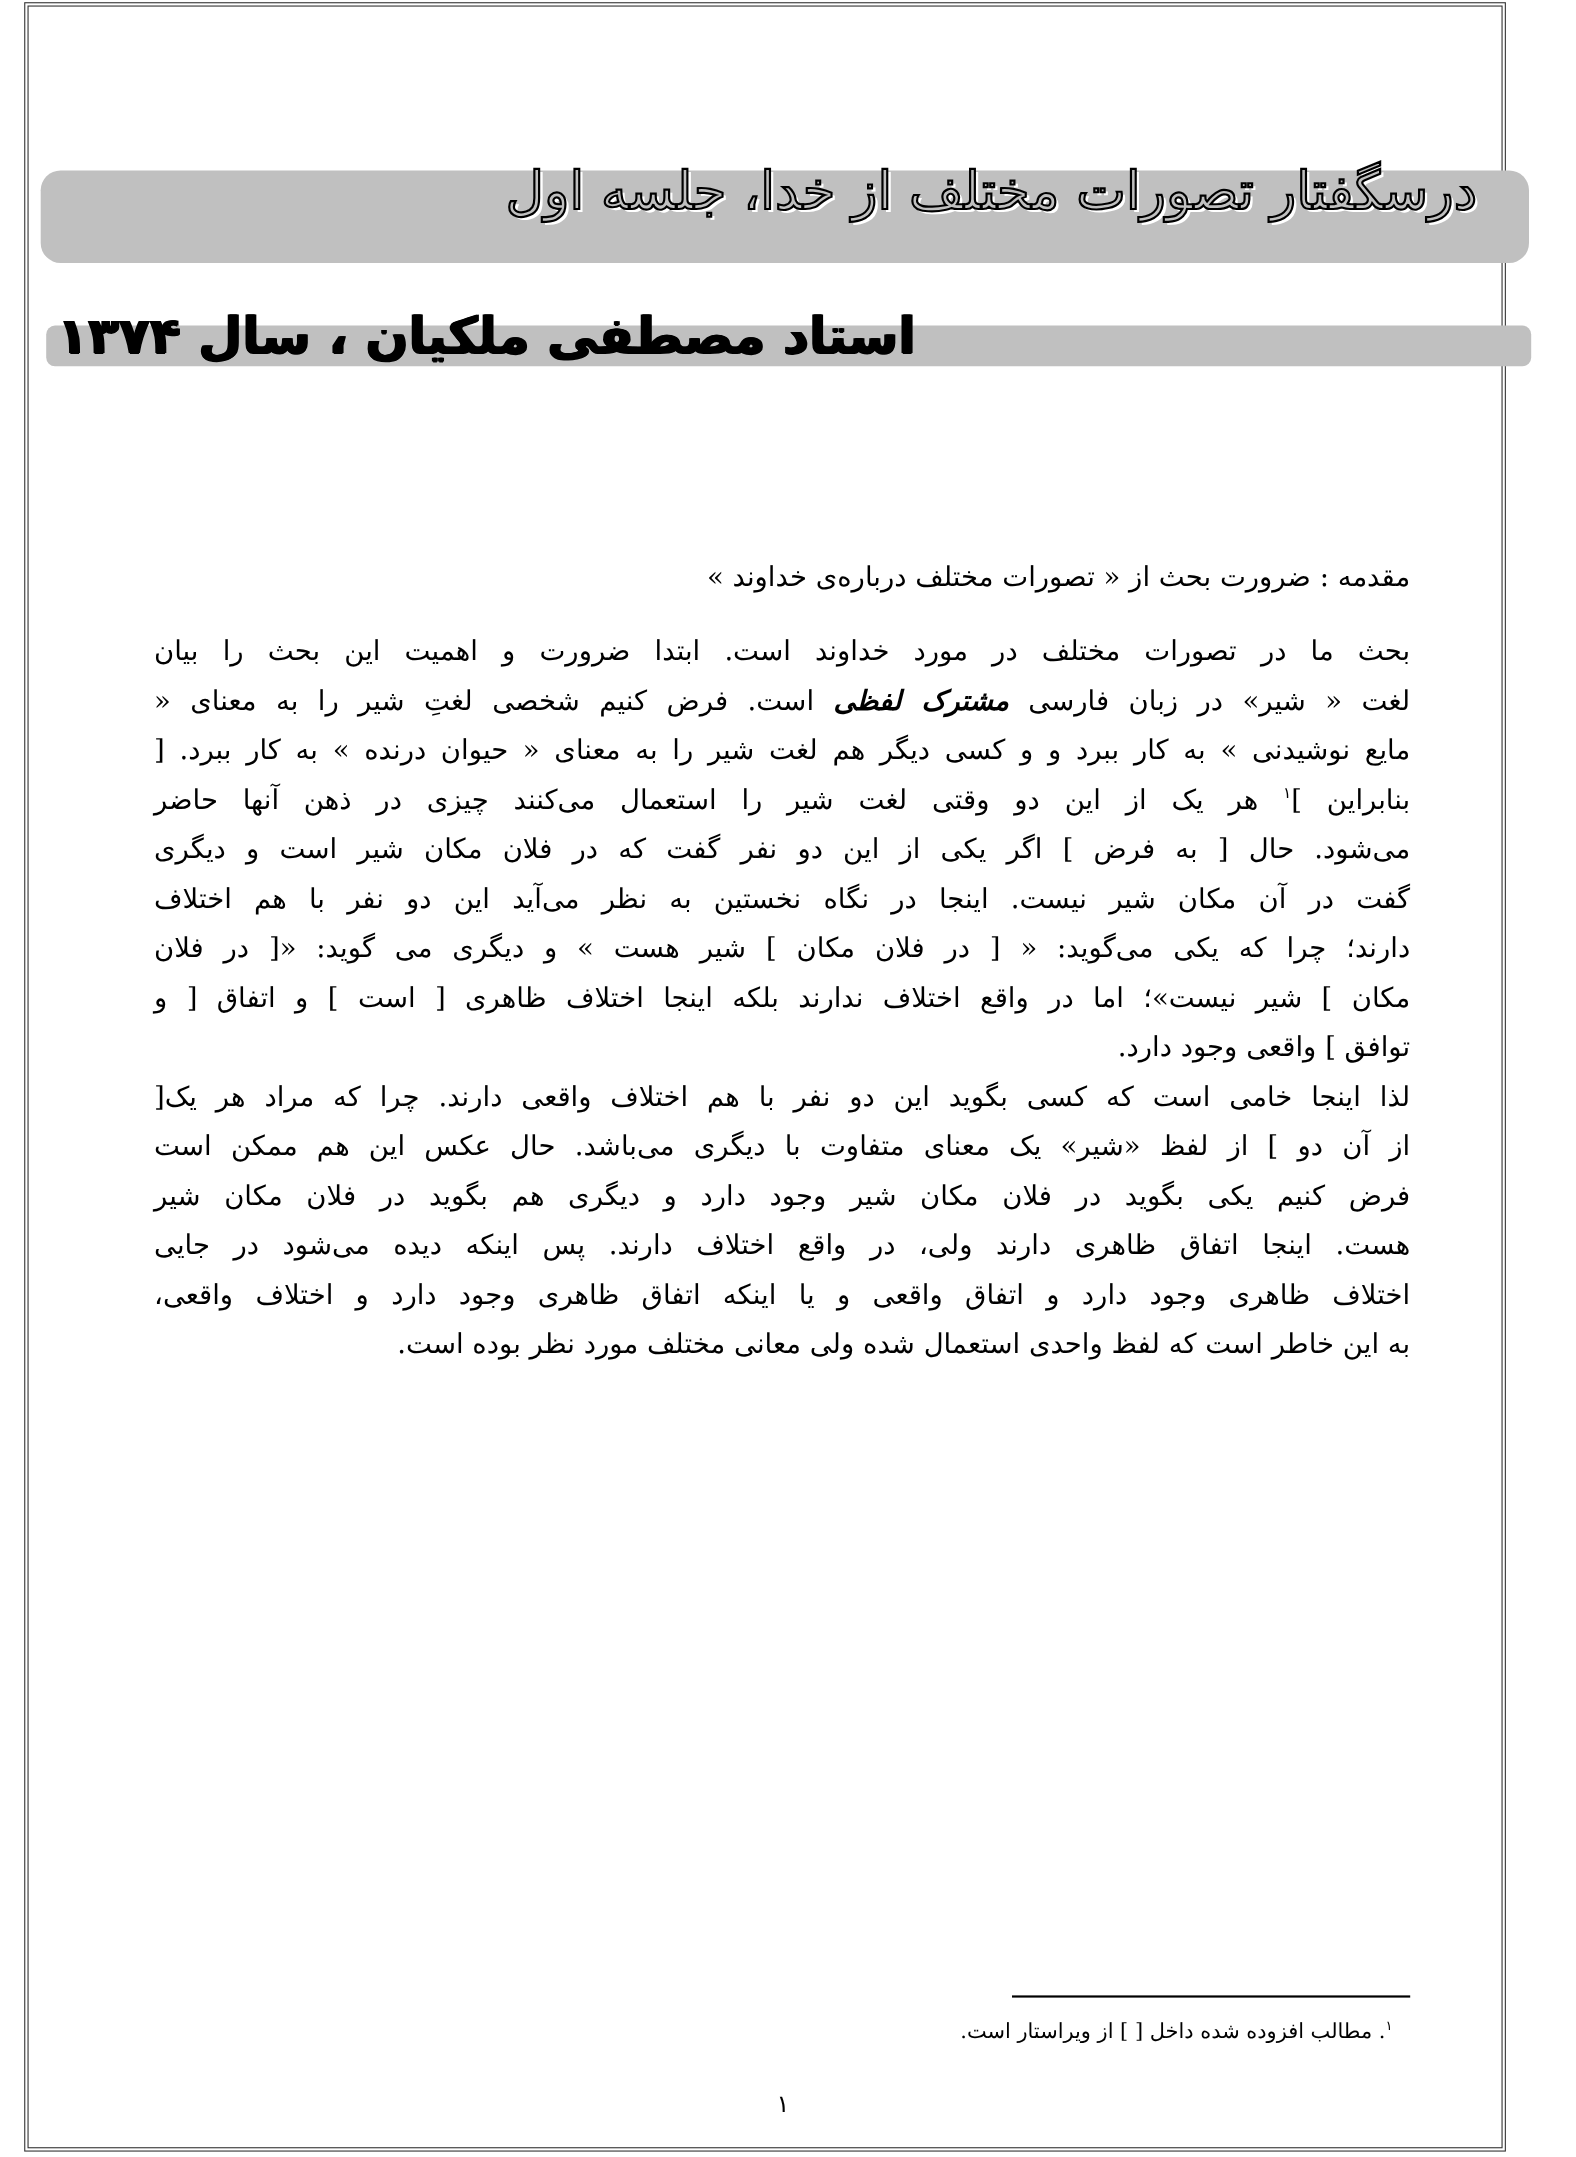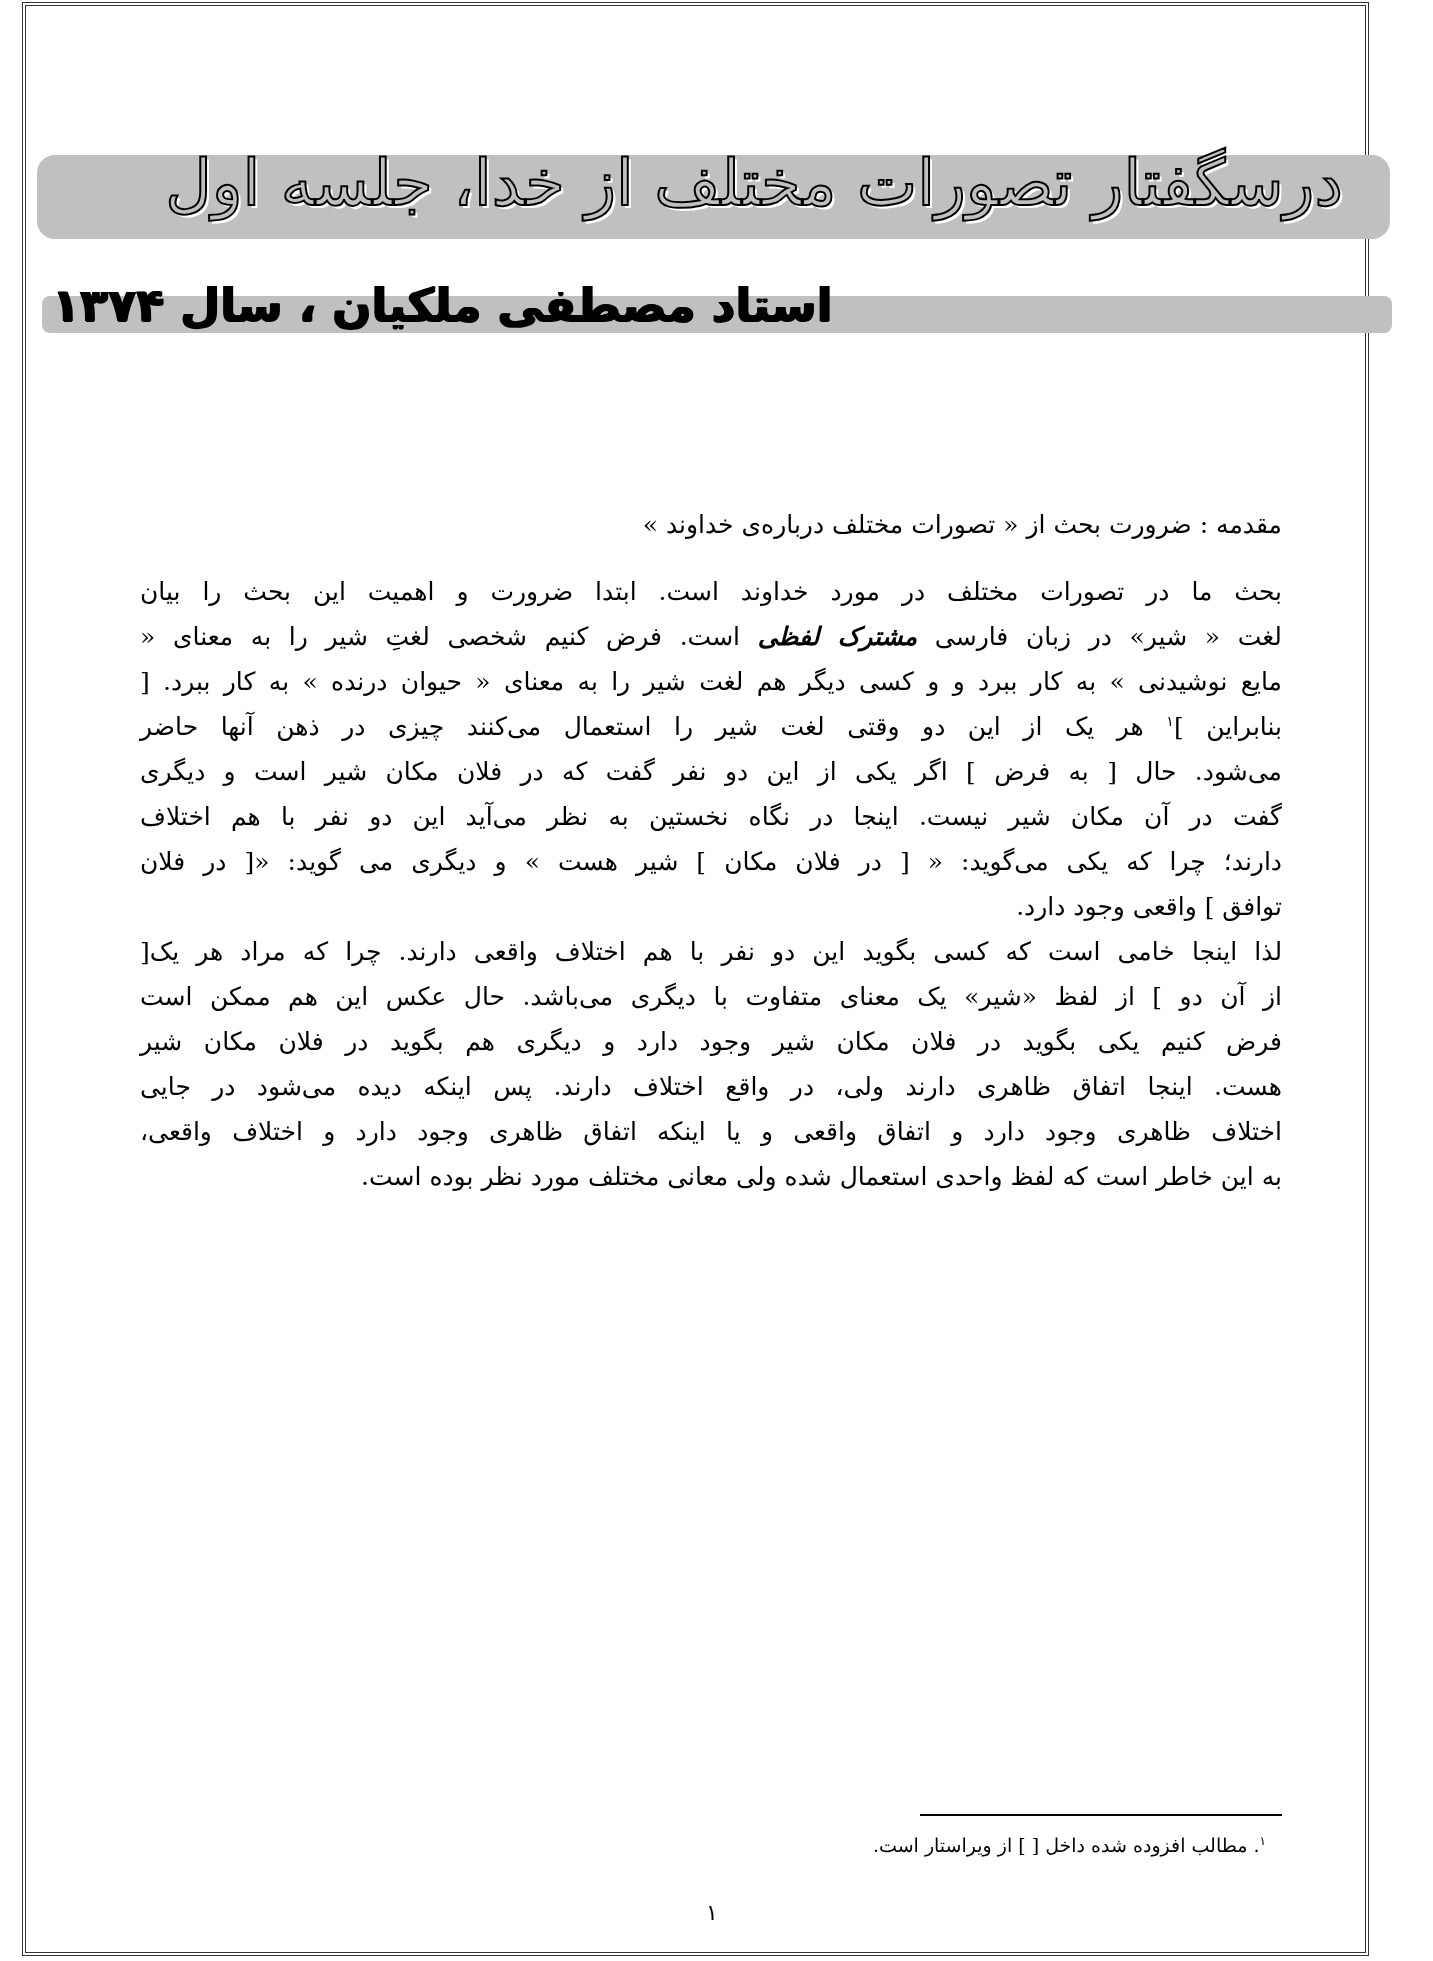--- a/index.html
+++ b/index.html
@@ -32,21 +32,21 @@
       height: 84px;
       background: #c0c0c0;
       border-radius: 18px;
     }
     .title-text {
       position: absolute;
       right: 90px;
       top: 148px;
       direction: rtl;
       font-family: "DejaVu Sans", sans-serif;
-      font-size: 64px;
+      font-size: 48px;
       font-weight: 300;
       color: #c0c0c0;
       -webkit-text-stroke: 2px #000;
       letter-spacing: -1px;
       white-space: nowrap;
       text-shadow: 3px 3px 0 #fff;
       line-height: 1.1;
     }
     .subtitle-bar {
       position: absolute;
@@ -149,20 +149,21 @@
     <span class="line">بحث ما در تصورات مختلف در مورد خداوند است. ابتدا ضرورت و اهمیت این بحث را بیان</span>
   </p>
 
   <p>
     <span class="line"><span>لغت « شیر» در زبان فارسی </span><span class="emph">مشترک لفظی</span><span> است. فرض کنیم شخصی لغتِ شیر را به معنای «</span></span>
     <span class="line">مایع نوشیدنی » به کار ببرد و و کسی دیگر هم لغت شیر را به معنای « حیوان درنده » به کار ببرد. [</span>
     <span class="line"><span>بنابراین ]</span><sup class="fn-ref">۱</sup><span> هر یک از این دو وقتی لغت شیر را استعمال می‌کنند چیزی در ذهن آنها حاضر</span></span>
     <span class="line">می‌شود. حال [ به فرض ] اگر یکی از این دو نفر گفت که در فلان مکان شیر است و دیگری</span>
     <span class="line">گفت در آن مکان شیر نیست. اینجا در نگاه نخستین به نظر می‌آید این دو نفر با هم اختلاف</span>
     <span class="line">دارند؛ چرا که یکی می‌گوید: « [ در فلان مکان ] شیر هست » و دیگری می گوید: «[ در فلان</span>
+    <span class="line">مکان ] شیر نیست»؛ اما در واقع اختلاف ندارند بلکه اینجا اختلاف ظاهری [ است ] و اتفاق [ و</span>
     <span class="line last">توافق ] واقعی وجود دارد.</span>
   </p>
 
   <p>
     <span class="line">لذا اینجا خامی است که کسی بگوید این دو نفر با هم اختلاف واقعی دارند. چرا که مراد هر یک[</span>
     <span class="line">از آن دو ] از لفظ «شیر» یک معنای متفاوت با دیگری می‌باشد. حال عکس این هم ممکن است</span>
     <span class="line">فرض کنیم یکی بگوید در فلان مکان شیر وجود دارد و دیگری هم بگوید در فلان مکان شیر</span>
     <span class="line">هست. اینجا اتفاق ظاهری دارند ولی، در واقع اختلاف دارند. پس اینکه دیده می‌شود در جایی</span>
     <span class="line">اختلاف ظاهری وجود دارد و اتفاق واقعی و یا اینکه اتفاق ظاهری وجود دارد و اختلاف واقعی،</span>
     <span class="line last">به این خاطر است که لفظ واحدی استعمال شده ولی معانی مختلف مورد نظر بوده است.</span>

